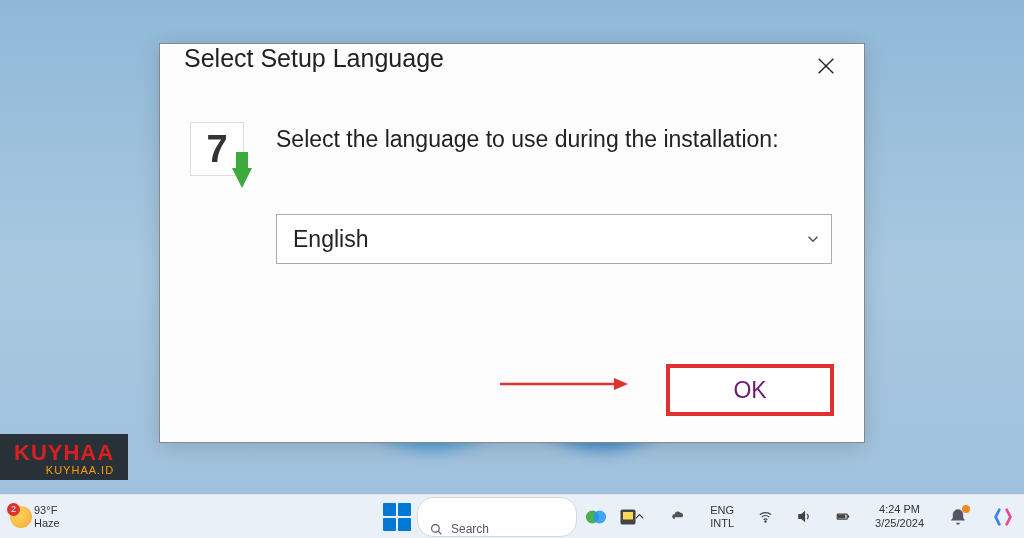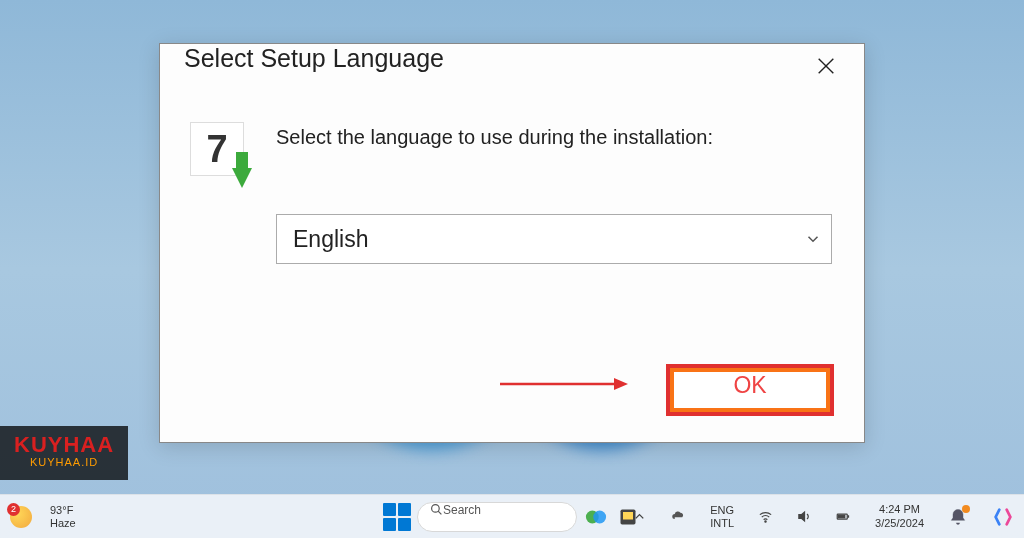--- a/index.html
+++ b/index.html
@@ -84,21 +84,21 @@
       border-left: 10px solid transparent;
       border-right: 10px solid transparent;
       border-top: 20px solid #3caa3c;
     }
     .installer-icon .arrow-stem {
       position: absolute; right: 6px; bottom: 14px;
       width: 12px; height: 18px; background: #3caa3c;
     }
 
     .instruction-text {
-      font-size: 20px;
+      font-size: 23px;
       color: #222;
       line-height: 1.35;
       padding-top: 4px;
     }
 
     .language-select-row {
       padding: 30px 32px 0 116px;
     }
     .language-select {
       width: 100%;
@@ -127,70 +127,70 @@
     }
     .annotation-arrow {
       position: absolute;
       left: 338px;
       bottom: 44px;
     }
     .dialog-btn {
       width: 164px;
       height: 48px;
       background: #fff;
-      border: 6px solid #f97316;
+      border: 1px solid #f97316;
       font-size: 23px;
-      color: #ef4444;
-      display: flex;
-      align-items: flex-start;
+      color: #701a75;
+      display: flex;
+      align-items: center;
       justify-content: center;
       cursor: pointer;
     }
     .dialog-btn.highlighted {
       outline: 4px solid #e03030;
       outline-offset: -2px;
     }
 
     .watermark {
       position: absolute;
       left: 0;
       bottom: 58px;
       background: rgba(0,0,0,0.75);
-      padding: 6px 14px 12px;
+      padding: 6px 14px 4px;
     }
     .watermark-brand {
       font-size: 22px;
       font-weight: 900;
       color: #d92020;
       letter-spacing: 1px;
     }
     .watermark-sub {
       font-size: 11px;
       color: #ff9c00;
       letter-spacing: 1px;
-      text-align: center;
+      text-align: right;
       margin-top: -2px;
     }
 
     .taskbar {
       position: absolute;
       bottom: 0;
       left: 0;
       width: 100%;
       height: 44px;
       background: rgba(240,244,249,0.92);
       backdrop-filter: blur(12px);
       display: flex;
       align-items: center;
       border-top: 1px solid rgba(0,0,0,0.06);
     }
     .tb-weather {
       display: flex;
       align-items: center;
-      gap: 18px;
+      gap: 2px;
       padding: 0 10px;
       font-size: 11px;
       color: #333;
       height: 100%;
     }
     .tb-weather-icon {
       width: 22px; height: 22px; border-radius: 50%;
       background: radial-gradient(circle at 35% 35%, #ffd758, #f2a83e);
       position: relative;
     }
@@ -211,22 +211,22 @@
       gap: 6px;
       height: 100%;
     }
     .tb-start {
       width: 28px; height: 28px;
       display: grid; grid-template-columns: 1fr 1fr; grid-template-rows: 1fr 1fr;
       gap: 2px;
     }
     .tb-start div { background: #0078d4; border-radius: 1px; }
     .tb-search {
-      width: 160px; height: 30px; background: #fff; border: 1px solid #d8d8d8;
-      border-radius: 16px; display: flex; align-items: flex-start; gap: 0;
+      width: 160px; height: 40px; background: #fff; border: 1px solid #d8d8d8;
+      border-radius: 16px; display: flex; align-items: flex-end; gap: 8px;
       padding: 0 12px; font-size: 12px; color: #555;
     }
     .search-icon { width: 13px; height: 13px; }
     .tb-app-icon {
       width: 26px; height: 26px; border-radius: 4px;
       display: flex; align-items: center; justify-content: center;
     }
     .tb-right {
       margin-left: auto;
       display: flex;

